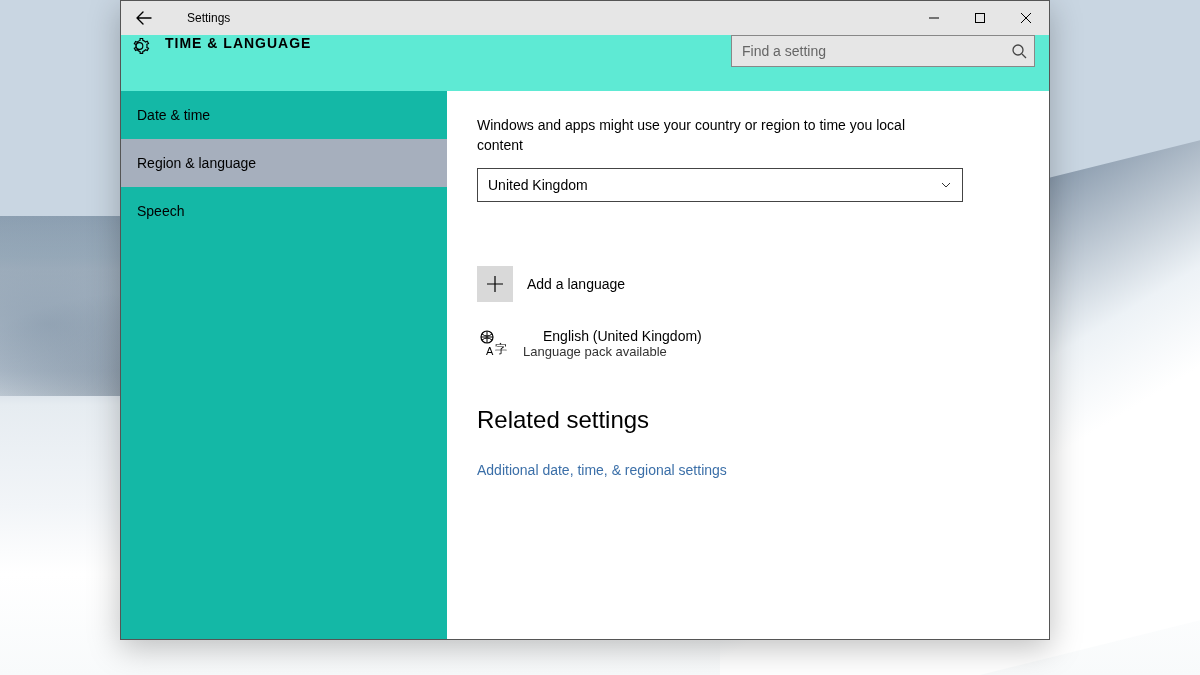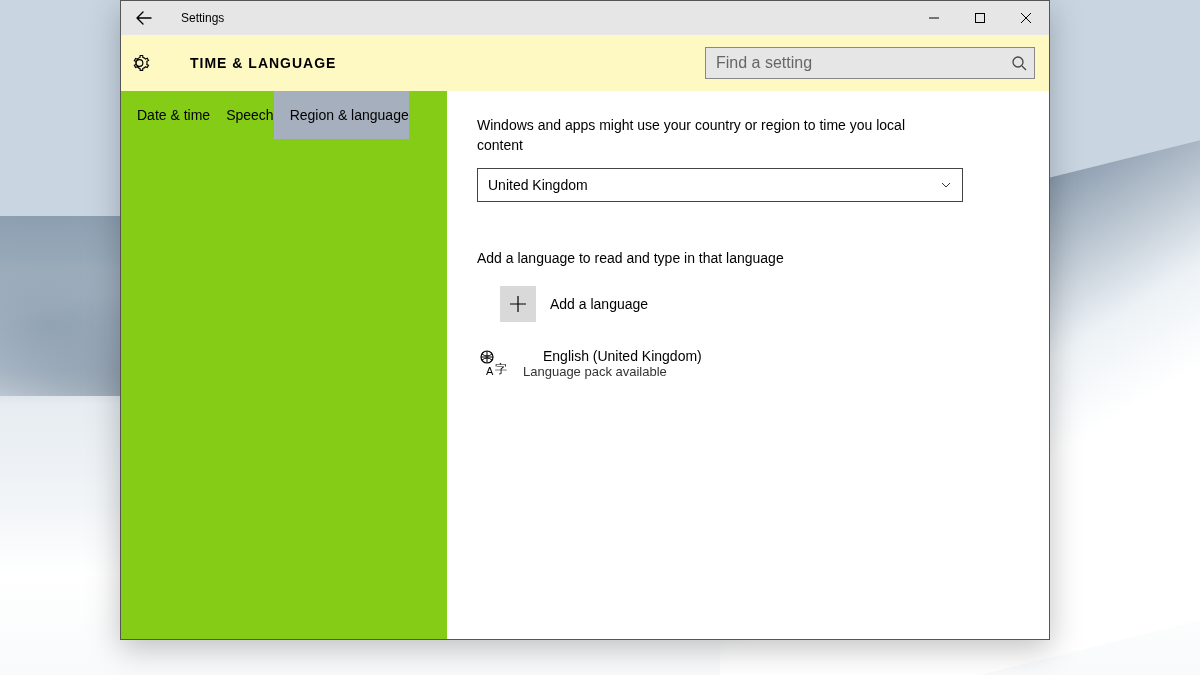--- a/index.html
+++ b/index.html
@@ -40,62 +40,61 @@
   }
 
   .titlebar {
     height: 34px; background: #e6e6e6; display: flex; align-items: center;
     border-bottom: 1px solid #e6e6e6;
   }
   .back-btn {
     width: 46px; height: 34px; display:flex; align-items:center; justify-content:center;
     cursor: default;
   }
-  .title-text { font-size: 12px; color: #000; margin-left: 14px; }
+  .title-text { font-size: 12px; color: #000; margin-left: 20px; }
   .win-controls { margin-left:auto; display:flex; }
   .win-ctrl { width:46px; height:34px; display:flex; align-items:center; justify-content:center; }
   .win-ctrl svg { width:10px; height:10px; }
 
   .headerbar {
-    height: 56px; background:#fef9c3; display:flex; align-items:center;
+    height: 56px; background:#5eead4; display:flex; 
     padding: 0 14px 0 10px;
-    gap: 25px;
   }
   .gear { width:22px; height:22px; margin-right:12px; display:flex;align-items:center;justify-content:center;}
   .header-title { font-size:14px; letter-spacing:1px; font-weight:600; }
   .search-wrap { margin-left:auto; position:relative; }
   .search-input {
-    width: 330px; height:32px; border:1px solid #888; background:#e6e6e6;
-    padding: 0 34px 0 10px; font-size:16px; color:#333;
+    width: 304px; height:32px; border:1px solid #888; background:#e6e6e6;
+    padding: 0 34px 0 10px; font-size:14px; color:#333;
   }
   .search-input::placeholder { color:#666; }
   .search-icon { position:absolute; right:8px; top:8px; }
 
   .body { flex:1; display:flex; min-height:0; }
-  .sidebar { width: 326px; background:#84cc16; display:flex; flex-direction:row; }
+  .sidebar { width: 326px; background:#14b8a6; display:flex; flex-direction:column; }
   .side-item {
     height:48px; display:flex; align-items:center; padding-left:16px;
     font-size:14px; color:#000;
   }
   .side-item.selected { background:#a6afbd; }
 
   .content { flex:1; padding: 24px 0 0 30px; overflow:auto; }
   h2.section { font-size:24px; font-weight:400; color:#000; margin-bottom:14px; }
   .desc { font-size:14px; color:#000; line-height:1.45; max-width:460px; }
 
   .dropdown {
     margin-top:12px; width:486px; height:34px; border:1px solid #444;
     display:flex; align-items:center; padding:0 10px; font-size:14px;
     justify-content:space-between;
   }
   .chev-down { width:12px; height:12px; }
 
   .block-gap { height:46px; }
 
-  .add-row { display:flex; align-items:center; margin-top:18px;margin-left:23px; }
+  .add-row { display:flex; align-items:center; margin-top:18px; }
   .plus-box { width:36px; height:36px; background:#d9d9d9; display:flex; align-items:center; justify-content:center; margin-right:14px;}
   .add-label { font-size:14px; }
 
   .lang-row { display:flex; margin-top:26px; }
   .lang-icon { width:32px; height:32px; margin-right:14px; display:flex;align-items:center;justify-content:center;}
   .lang-name { font-size:14px;margin-left:20px; }
   .lang-sub { font-size:13px; color:#333; }
 
   .related-block { margin-top:46px; }
   .link { color:#3b6fa8; font-size:14px; margin-top:14px; display:inline-block; }
@@ -147,41 +146,40 @@
         <path d="M11 11 L15 15" stroke="#444" stroke-width="1.3"></path>
       </svg>
     </div>
   </div>
 
   <div class="body">
     <div class="sidebar">
       <div class="side-item">
         <span>Date &amp; time</span>
       </div>
+      <div class="side-item selected">
+        <span>Region &amp; language</span>
+      </div>
       <div class="side-item">
         <span>Speech</span>
-      </div>
-      <div class="side-item selected">
-        <span>Region &amp; language</span>
       </div>
     </div>
 
     <div class="content">
 
       <p class="desc">Windows and apps might use your country or region to time you local content</p>
       <div class="dropdown">
         <span>United Kingdom</span>
         <svg class="chev-down" viewBox="0 0 12 12">
           <path d="M2 4 L6 8 L10 4" stroke="#333" stroke-width="1" fill="none"></path>
         </svg>
       </div>
 
       <div class="block-gap"></div>
 
-      <p class="desc">Add a language to read and type in that language</p>
 
       <div class="add-row">
         <div class="plus-box">
           <svg width="18" height="18" viewBox="0 0 18 18">
               <path d="M9 1 V17 M1 9 H17" stroke="#000" stroke-width="1.2"></path>
             </svg>
         </div>
         <span class="add-label">Add a language</span>
       </div>
 
@@ -193,16 +191,20 @@
             <text x="8" y="26" font-size="11" font-family="sans-serif">A</text>
             <text x="17" y="24" font-size="12" font-family="sans-serif">字</text>
           </svg>
         </div>
         <div>
           <div class="lang-name">English (United Kingdom)</div>
           <div class="lang-sub">Language pack available</div>
         </div>
       </div>
 
+      <div class="related-block">
+        <h2 class="section">Related settings</h2>
+        <a class="link">Additional date, time, &amp; regional settings</a>
+      </div>
 
     </div>
   </div>
 </div>
 
 </body></html>

